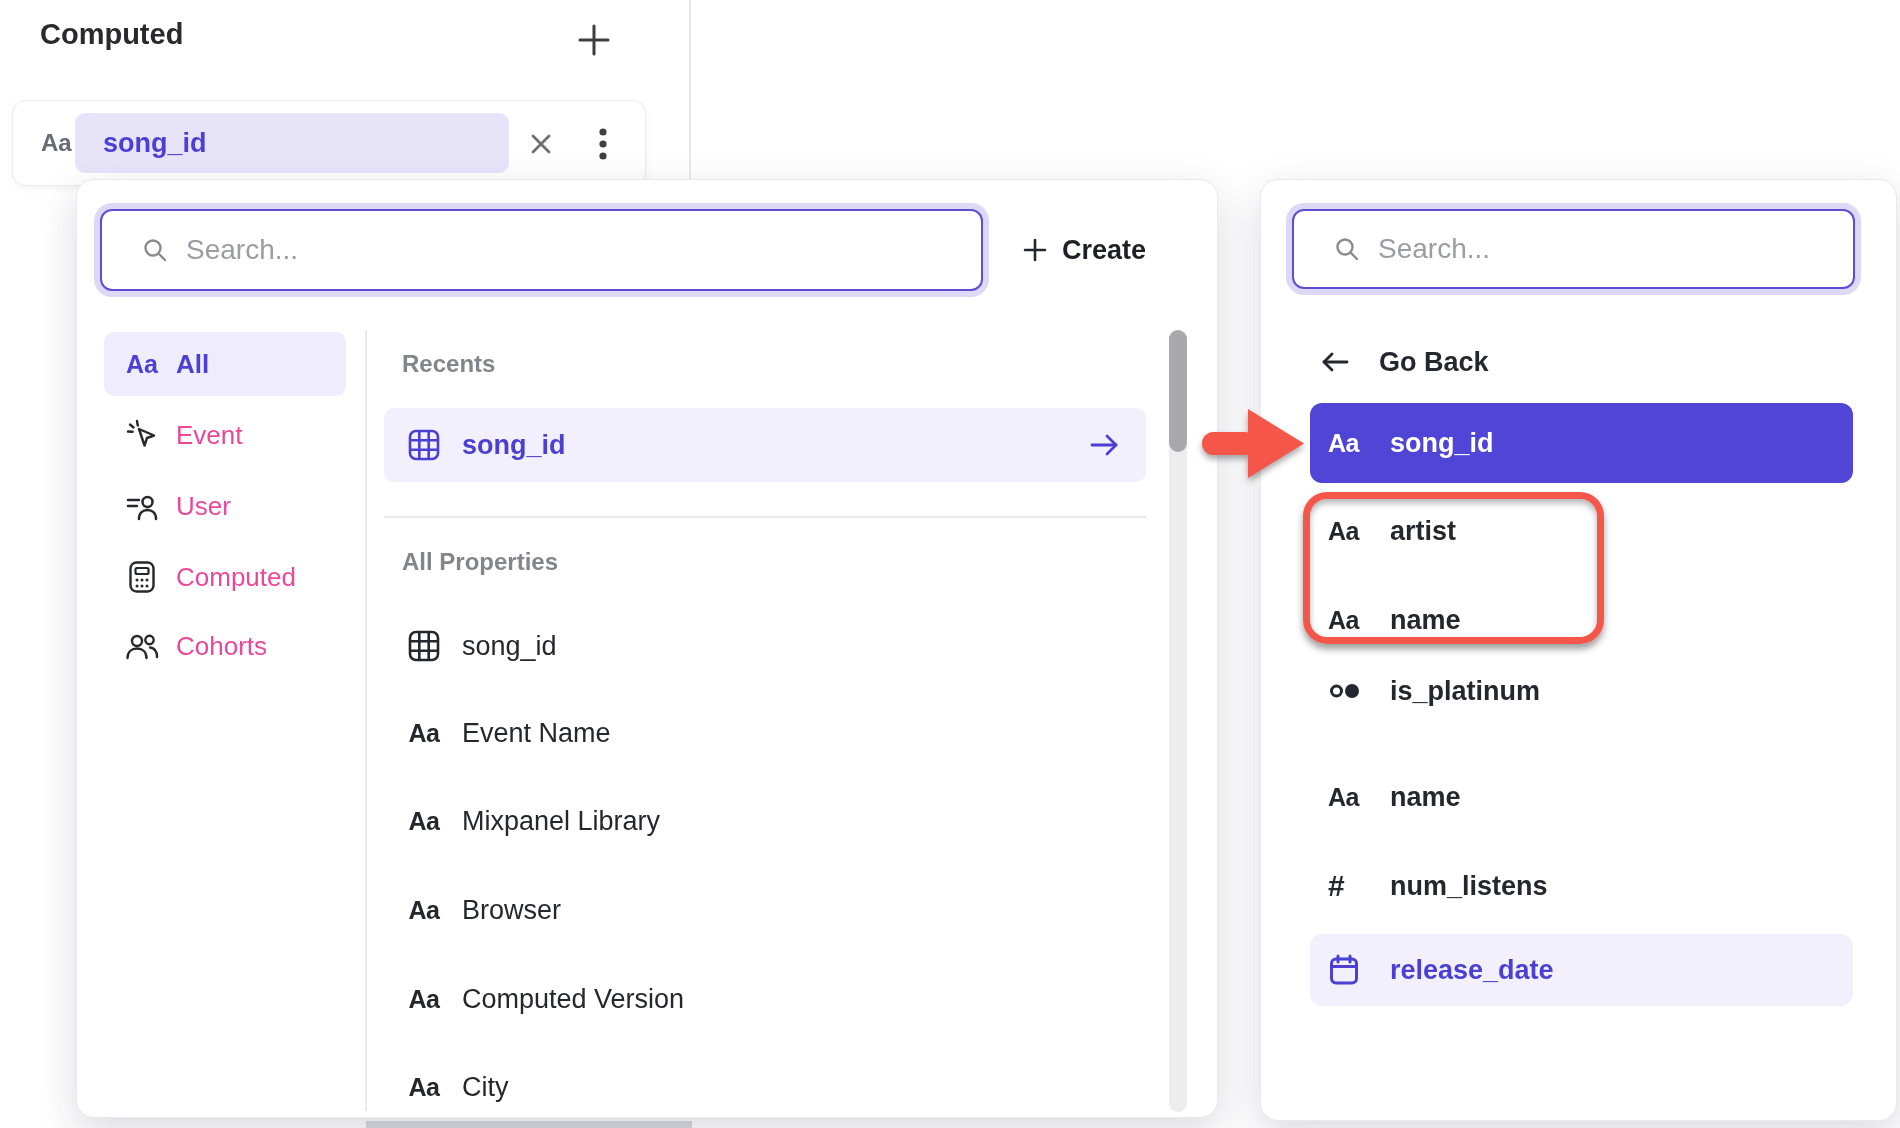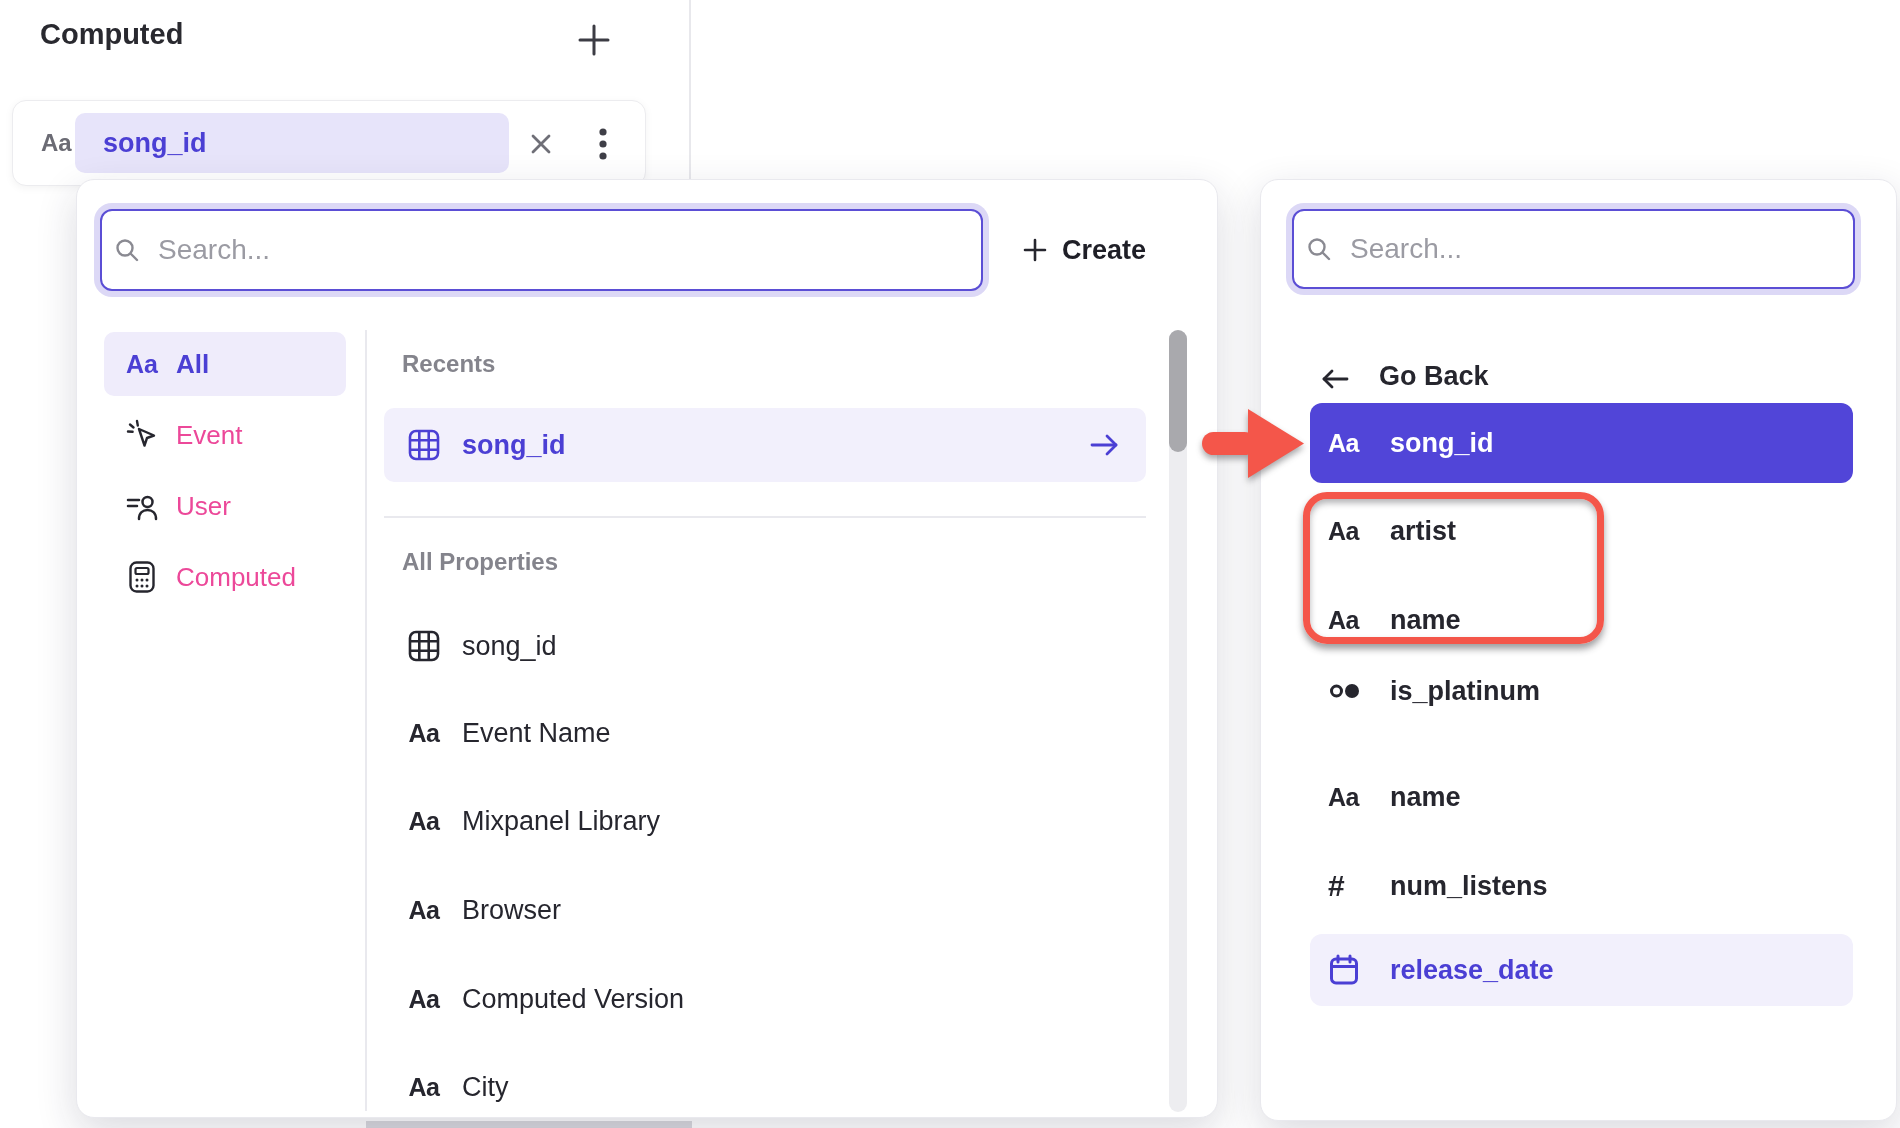--- a/index.html
+++ b/index.html
@@ -27,21 +27,21 @@
 
   
   .panel { position:absolute; background:#fff; border:1px solid #e9e9ee; border-radius:18px;
            box-shadow:0 14px 40px rgba(30,30,60,.16); }
   #left-panel  { left:76px;  top:179px; width:1142px; height:939px; }
   #right-panel { left:1260px; top:179px; width:637px; height:942px; }
 
   
   .searchbox { position:absolute; display:flex; align-items:center; background:#fff;
                border:2.5px solid #5b4ed5; border-radius:12px; box-shadow:0 0 0 6px #dcd8f6;
-               padding:0 12px; cursor:text; }
+               padding:0 40px; cursor:text; }
   .searchbox .ph { font-size:28px; color:#9b9ba3; margin-left:18px; }
   #lp-search { left:23px; top:29px; width:883px; height:82px; }
   #rp-search { left:31px; top:29px; width:563px; height:80px; }
 
   .create-btn { position:absolute; left:945px; top:29px; height:82px; display:flex; align-items:center;
                 gap:14px; cursor:pointer; }
   .create-btn span { font-size:27px; font-weight:600; color:#1f1f27; }
 
   
   .cat-row { position:absolute; left:27px; width:242px; height:64px; display:flex; align-items:center;
@@ -65,21 +65,21 @@
   .row-arrow { margin-left:auto; display:flex; align-items:center; }
   .list-divider { position:absolute; left:307px; top:336px; width:762px; height:2px; background:#e9e9ee; }
 
   
   .sb-track { position:absolute; left:1092px; top:150px; width:18px; height:782px;
               background:#ededf0; border-radius:9px; }
   .sb-thumb { position:absolute; left:1092px; top:150px; width:18px; height:122px;
               background:#a9a9ad; border-radius:9px; cursor:grab; }
 
   
-  .goback { position:absolute; left:58px; top:152px; height:60px; display:flex; align-items:flex-end;
+  .goback { position:absolute; left:58px; top:152px; height:60px; display:flex; align-items:center;
             gap:28px; cursor:pointer; }
   .goback span { font-size:27px; font-weight:600; color:#26262e; }
   .r-row { position:absolute; left:49px; width:543px; height:74px; display:flex; align-items:center;
            gap:20px; padding-left:18px; border-radius:12px; cursor:pointer; }
   .r-row .row-label { font-weight:600; }
   .r-row.selected { height:80px; background:#5145d8; }
   .r-row.selected .aa-dark, .r-row.selected .row-label { color:#ffffff; }
   .r-row.hl { height:72px; background:#f2f0fc; }
   .r-icon { width:42px; display:flex; align-items:center; justify-content:flex-start; flex:none; }
   .hash-glyph { font-size:30px; font-weight:600; color:#26262e; }
@@ -174,20 +174,31 @@
           <circle cx="10" cy="20" r="1.5" fill="#26262e"></circle>
             <circle cx="15" cy="20" r="1.5" fill="#26262e"></circle>
             <circle cx="20" cy="20" r="1.5" fill="#26262e"></circle>
           <circle cx="10" cy="26" r="1.5" fill="#26262e"></circle>
             <circle cx="15" cy="26" r="1.5" fill="#26262e"></circle>
             <circle cx="20" cy="26" r="1.5" fill="#26262e"></circle>
         </svg>
       </div>
       <span class="cat-label">Computed</span>
     </div>
+    <div class="cat-row" style="top:434px">
+      <div class="cat-icon">
+        <svg width="36" height="28" viewBox="0 0 36 28">
+          <circle cx="13" cy="9" r="5" fill="none" stroke="#26262e" stroke-width="2.4"></circle>
+          <path d="M3.5 26 C3.5 20 7.5 16.5 13 16.5 C18.5 16.5 22.5 20 22.5 26" fill="none" stroke="#26262e" stroke-width="2.4" stroke-linecap="round"></path>
+          <circle cx="25.5" cy="8" r="4.2" fill="none" stroke="#26262e" stroke-width="2.4"></circle>
+          <path d="M26 15.5 C30.5 16 33 19.5 33 25" fill="none" stroke="#26262e" stroke-width="2.4" stroke-linecap="round"></path>
+        </svg>
+      </div>
+      <span class="cat-label">Cohorts</span>
+    </div>
 
     <div class="side-divider"></div>
 
     <div class="section-label" style="top:170px">Recents</div>
     <div class="list-row hl" style="top:228px">
       <div class="row-icon">
         <svg width="34" height="34" viewBox="0 0 34 34">
           <rect x="3" y="3" width="28" height="28" rx="6" fill="none" stroke="#4b3fd4" stroke-width="2.6"></rect>
           <path d="M12.3 3 V31 M21.7 3 V31 M3 12.3 H31 M3 21.7 H31" stroke="#4b3fd4" stroke-width="2.6"></path>
         </svg>

